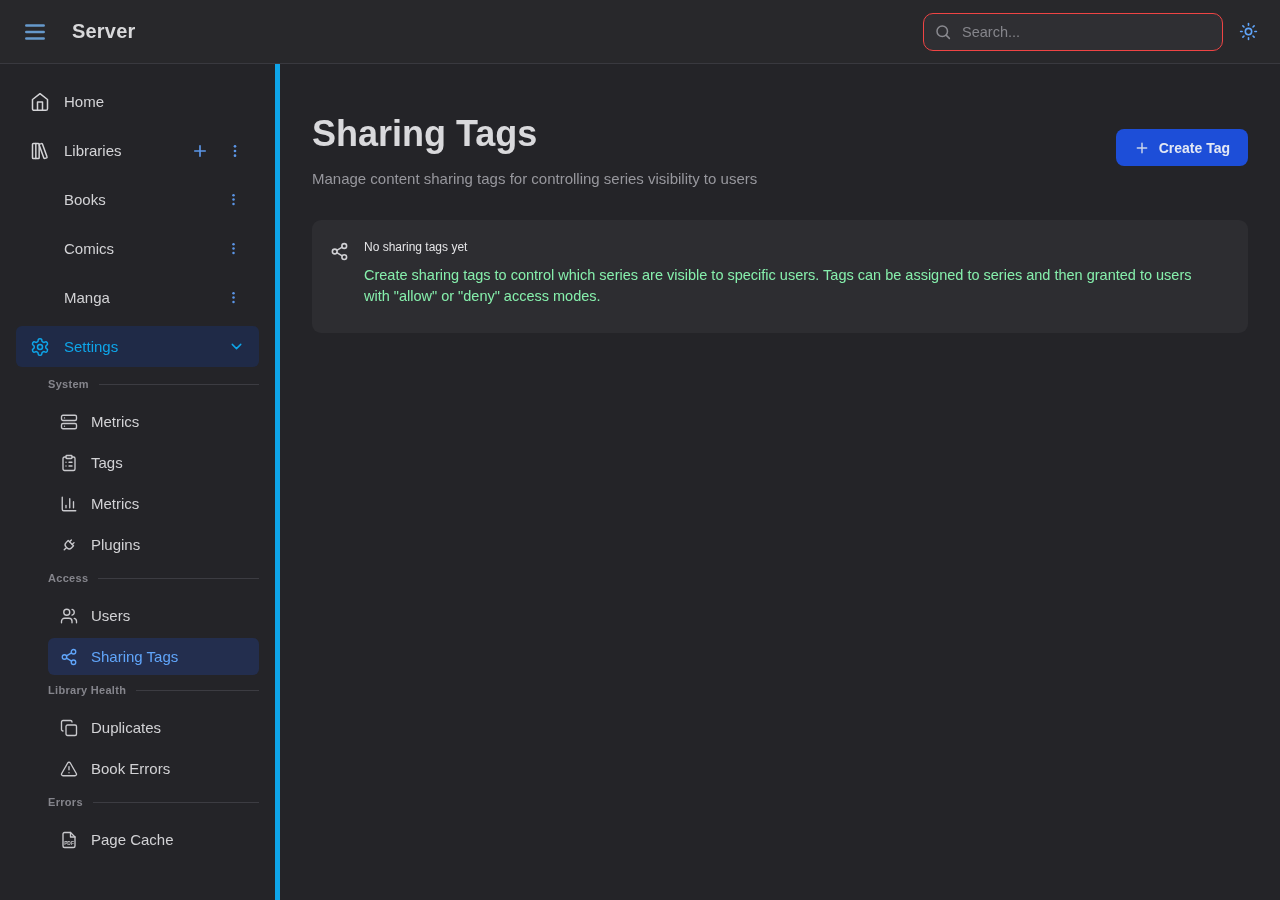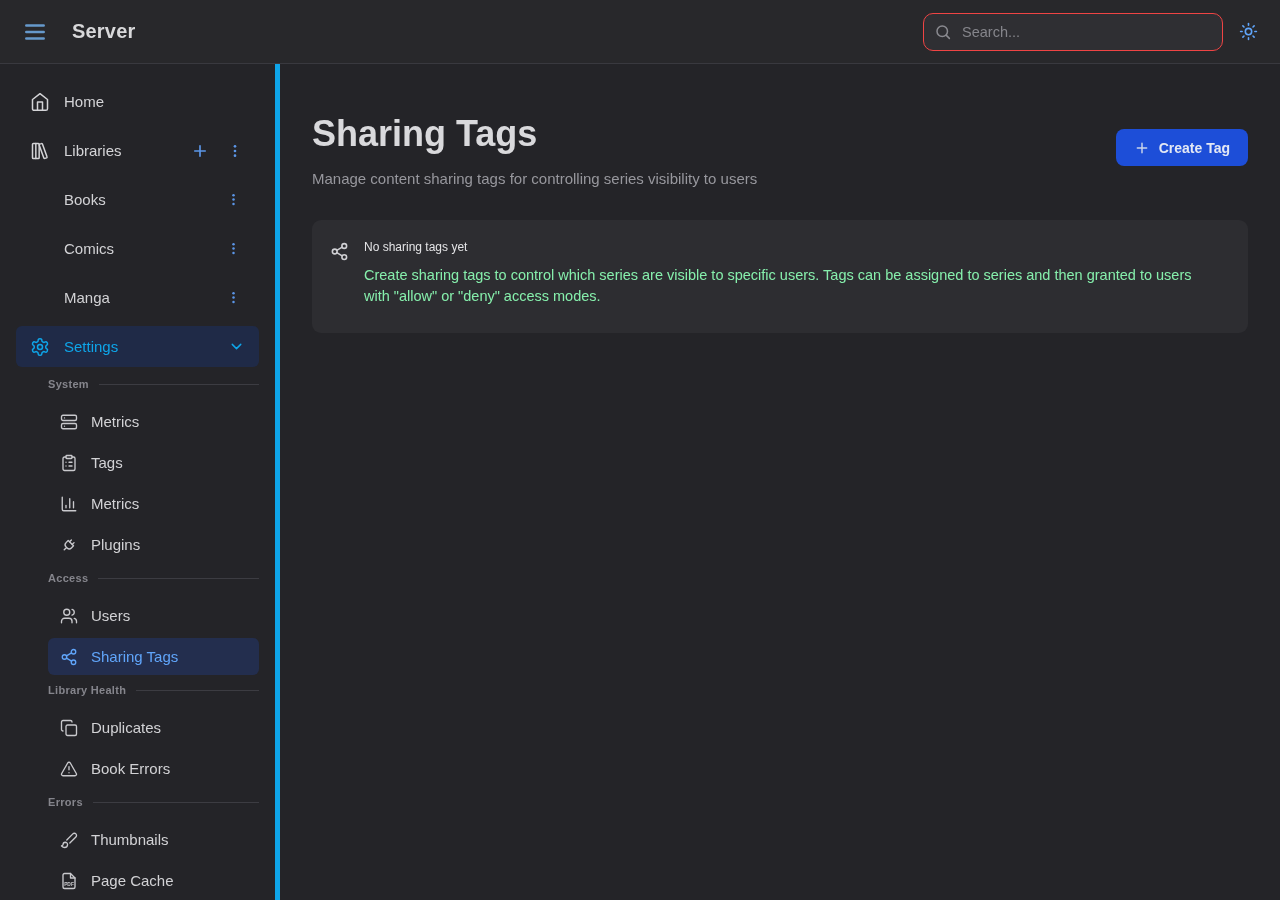--- a/index.html
+++ b/index.html
@@ -327,29 +327,20 @@
       <span>Book Errors</span>
     </div>
 
     <div class="section-header">
       <span>Errors</span>
       <span class="rule"></span>
     </div>
     <div class="sub-item">
       <span class="ic">
         <svg width="18" height="18" viewBox="0 0 24 24" fill="none" stroke="currentColor" stroke-width="1.8" stroke-linecap="round" stroke-linejoin="round">
-            <path d="m9.06 11.9 8.07-8.06a2.85 2.85 0 1 1 4.03 4.03l-8.06 8.08"></path>
-            <path d="M7.07 14.94c-1.66 0-3 1.35-3 3.02 0 1.33-2.5 1.52-2 2.02 1.08 1.1 2.49 2.02 4 2.02 2.2 0 4-1.8 4-4.04a3.01 3.01 0 0 0-3-3.02z"></path>
-          </svg>
-      </span>
-      <span>Thumbnails</span>
-    </div>
-    <div class="sub-item">
-      <span class="ic">
-        <svg width="18" height="18" viewBox="0 0 24 24" fill="none" stroke="currentColor" stroke-width="1.8" stroke-linecap="round" stroke-linejoin="round">
             <path d="M14 2H6a2 2 0 0 0-2 2v16a2 2 0 0 0 2 2h12a2 2 0 0 0 2-2V8z"></path>
             <path d="M14 2v6h6"></path>
             <text x="12" y="18" font-size="6.5" text-anchor="middle" fill="currentColor" stroke="none" font-weight="bold" font-family="Liberation Sans, sans-serif">PDF</text>
           </svg>
       </span>
       <span>Page Cache</span>
     </div>
   </nav>
 
   <main class="main">

